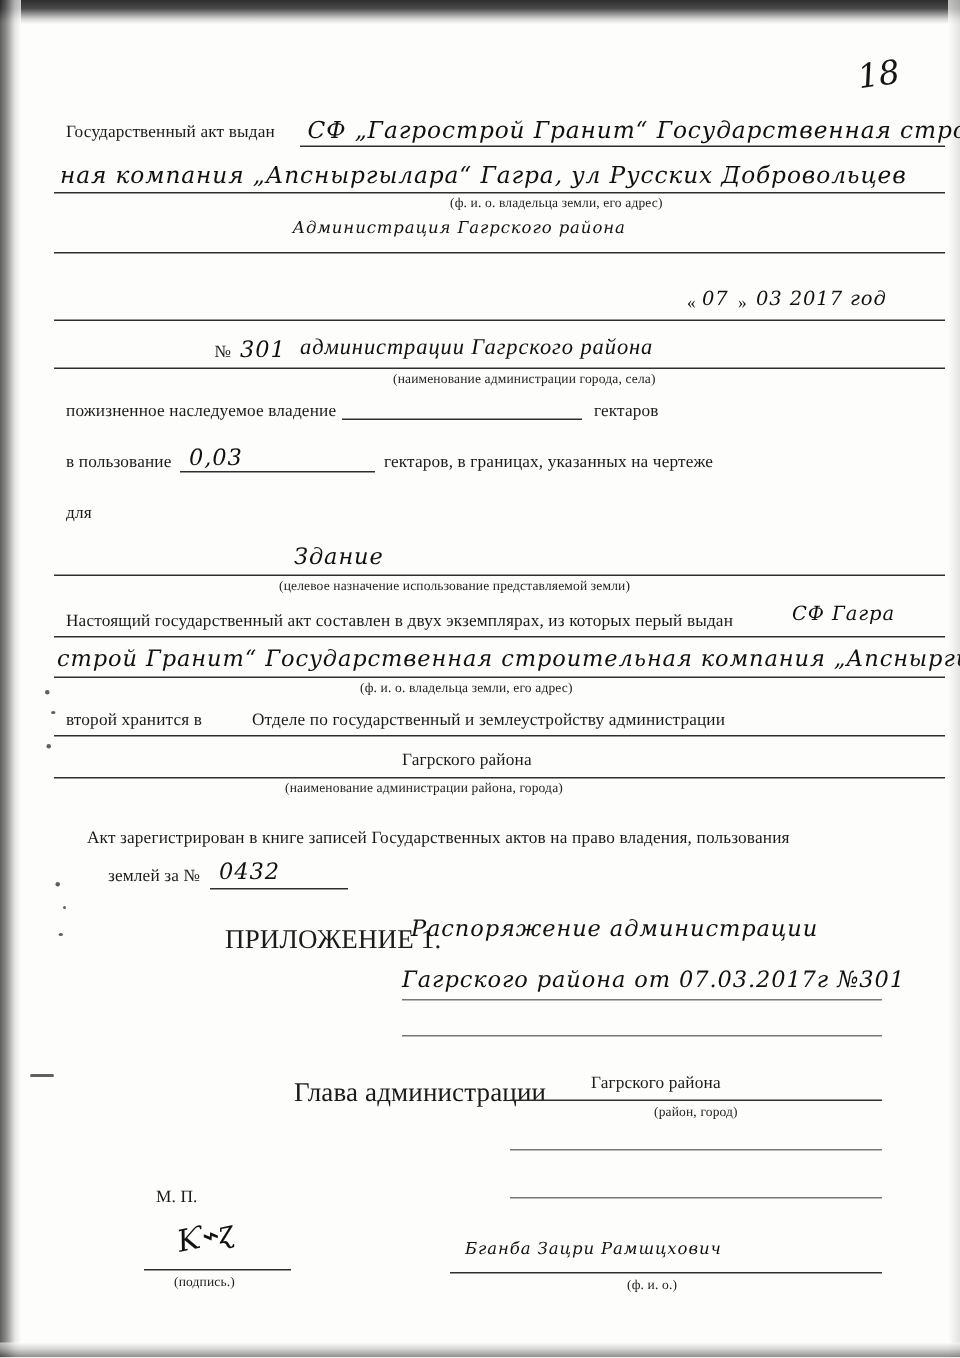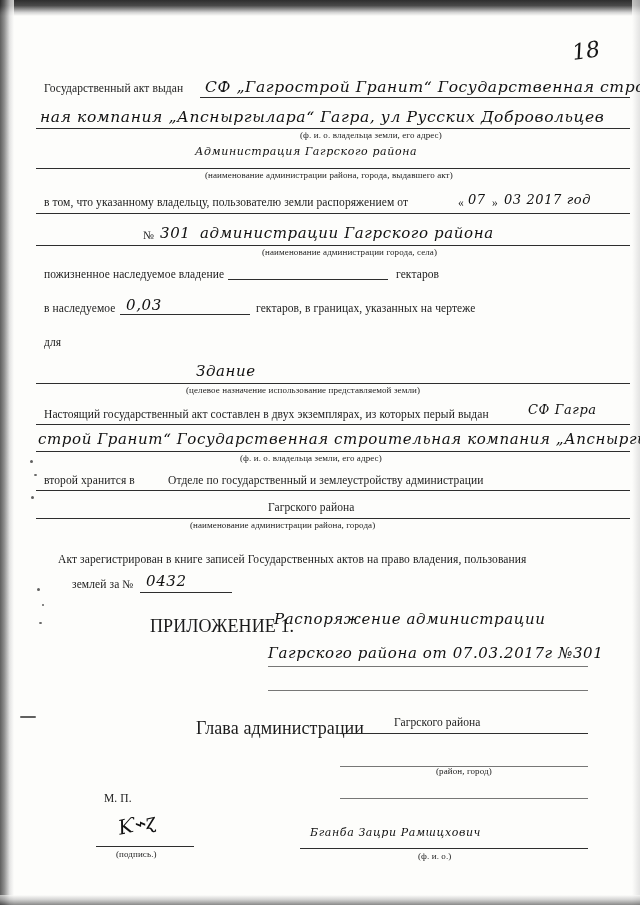--- a/index.html
+++ b/index.html
@@ -126,40 +126,38 @@
   <div class="hw" style="left:205px; top:78px; font-size:15.5px;">СФ „Гагрострой Гранит“ Государственная строи</div>
   <div class="rule" style="left:200px; top:97px; width:430px;"></div>
 
   <div class="hw" style="left:40px; top:108px; font-size:15.5px;">ная компания „Апсныргылара“  Гагра, ул Русских Добровольцев</div>
   <div class="rule" style="left:36px; top:128px; width:594px;"></div>
 
   <div class="pr small" style="left:300px; top:130px;">(ф. и. о. владельца земли, его адрес)</div>
 
   <div class="hw lg" style="left:195px; top:145px;">Администрация Гагрского района</div>
   <div class="rule" style="left:36px; top:168px; width:594px;"></div>
-  <div class="pr small" style="left:205px; top:170px;">(наименование администрации района, города, выдавшего акт)</div>
-
-  <div class="pr" style="left:44px; top:196px;">в том, что указанному владельцу, пользователю земли распоряжением от</div>
+
   <div class="pr" style="left:458px; top:196px;">«</div>
   <div class="hw sm" style="left:468px; top:192px;">07</div>
   <div class="pr" style="left:492px; top:196px;">»</div>
   <div class="hw sm" style="left:504px; top:192px;">03 2017 год</div>
   <div class="rule" style="left:36px; top:213px; width:594px;"></div>
 
   <div class="pr" style="left:143px; top:229px;">№</div>
   <div class="hw" style="left:160px; top:224px;">301</div>
-  <div class="hw" style="left:200px; top:224px;">администрации Гагрского района</div>
+  <div class="hw" style="left:200px; top:224px;font-family:Liberation Serif, serif;">администрации Гагрского района</div>
   <div class="rule" style="left:36px; top:245px; width:594px;"></div>
   <div class="pr small" style="left:262px; top:247px;">(наименование администрации города, села)</div>
 
   <div class="pr" style="left:44px; top:268px;">пожизненное наследуемое владение</div>
   <div class="rule" style="left:228px; top:279px; width:160px;"></div>
   <div class="pr" style="left:396px; top:268px;">гектаров</div>
 
-  <div class="pr" style="left:44px; top:302px;">в наследуемое</div>
+  <div class="pr" style="left:44px; top:302px;">в пользование</div>
   <div class="hw" style="left:126px; top:296px;">0,03</div>
   <div class="rule" style="left:120px; top:314px; width:130px;"></div>
   <div class="pr" style="left:256px; top:302px;">гектаров, в границах, указанных на чертеже</div>
 
   <div class="pr" style="left:44px; top:336px;">для</div>
   <div class="hw" style="left:196px; top:362px;">Здание</div>
   <div class="rule" style="left:36px; top:383px; width:594px;"></div>
   <div class="pr small" style="left:186px; top:385px;">(целевое назначение использование представляемой земли)</div>
 
   <div class="pr" style="left:44px; top:408px;">Настоящий государственный акт составлен в двух экземплярах, из которых перый выдан</div>
@@ -185,21 +183,21 @@
 
   <div class="pr big" style="left:150px; top:616px;">ПРИЛОЖЕНИЕ 1.</div>
   <div class="hw" style="left:274px; top:610px;">Распоряжение администрации</div>
   <div class="hw" style="left:268px; top:644px;">Гагрского района от 07.03.2017г  №301</div>
   <div class="rule light" style="left:268px; top:666px; width:320px;"></div>
   <div class="rule light" style="left:268px; top:690px; width:320px;"></div>
 
   <div class="pr big" style="left:196px; top:718px;">Глава администрации</div>
   <div class="pr" style="left:394px; top:716px;">Гагрского района</div>
   <div class="rule" style="left:340px; top:733px; width:248px;"></div>
-  <div class="pr small" style="left:436px; top:766px;">(район, город)</div>
+  <div class="pr small" style="left:436px; top:736px;">(район, город)</div>
 
   <div class="rule light" style="left:340px; top:766px; width:248px;"></div>
   <div class="rule light" style="left:340px; top:798px; width:248px;"></div>
 
   <div class="pr" style="left:104px; top:792px;">М. П.</div>
   <div class="sig" style="left:118px; top:812px;">Ƙ⌁ɀ</div>
   <div class="rule" style="left:96px; top:846px; width:98px;"></div>
   <div class="pr small" style="left:116px; top:849px;">(подпись.)</div>
 
   <div class="hw lg" style="left:310px; top:826px;">Бганба Зацри Рамшцхович</div>

